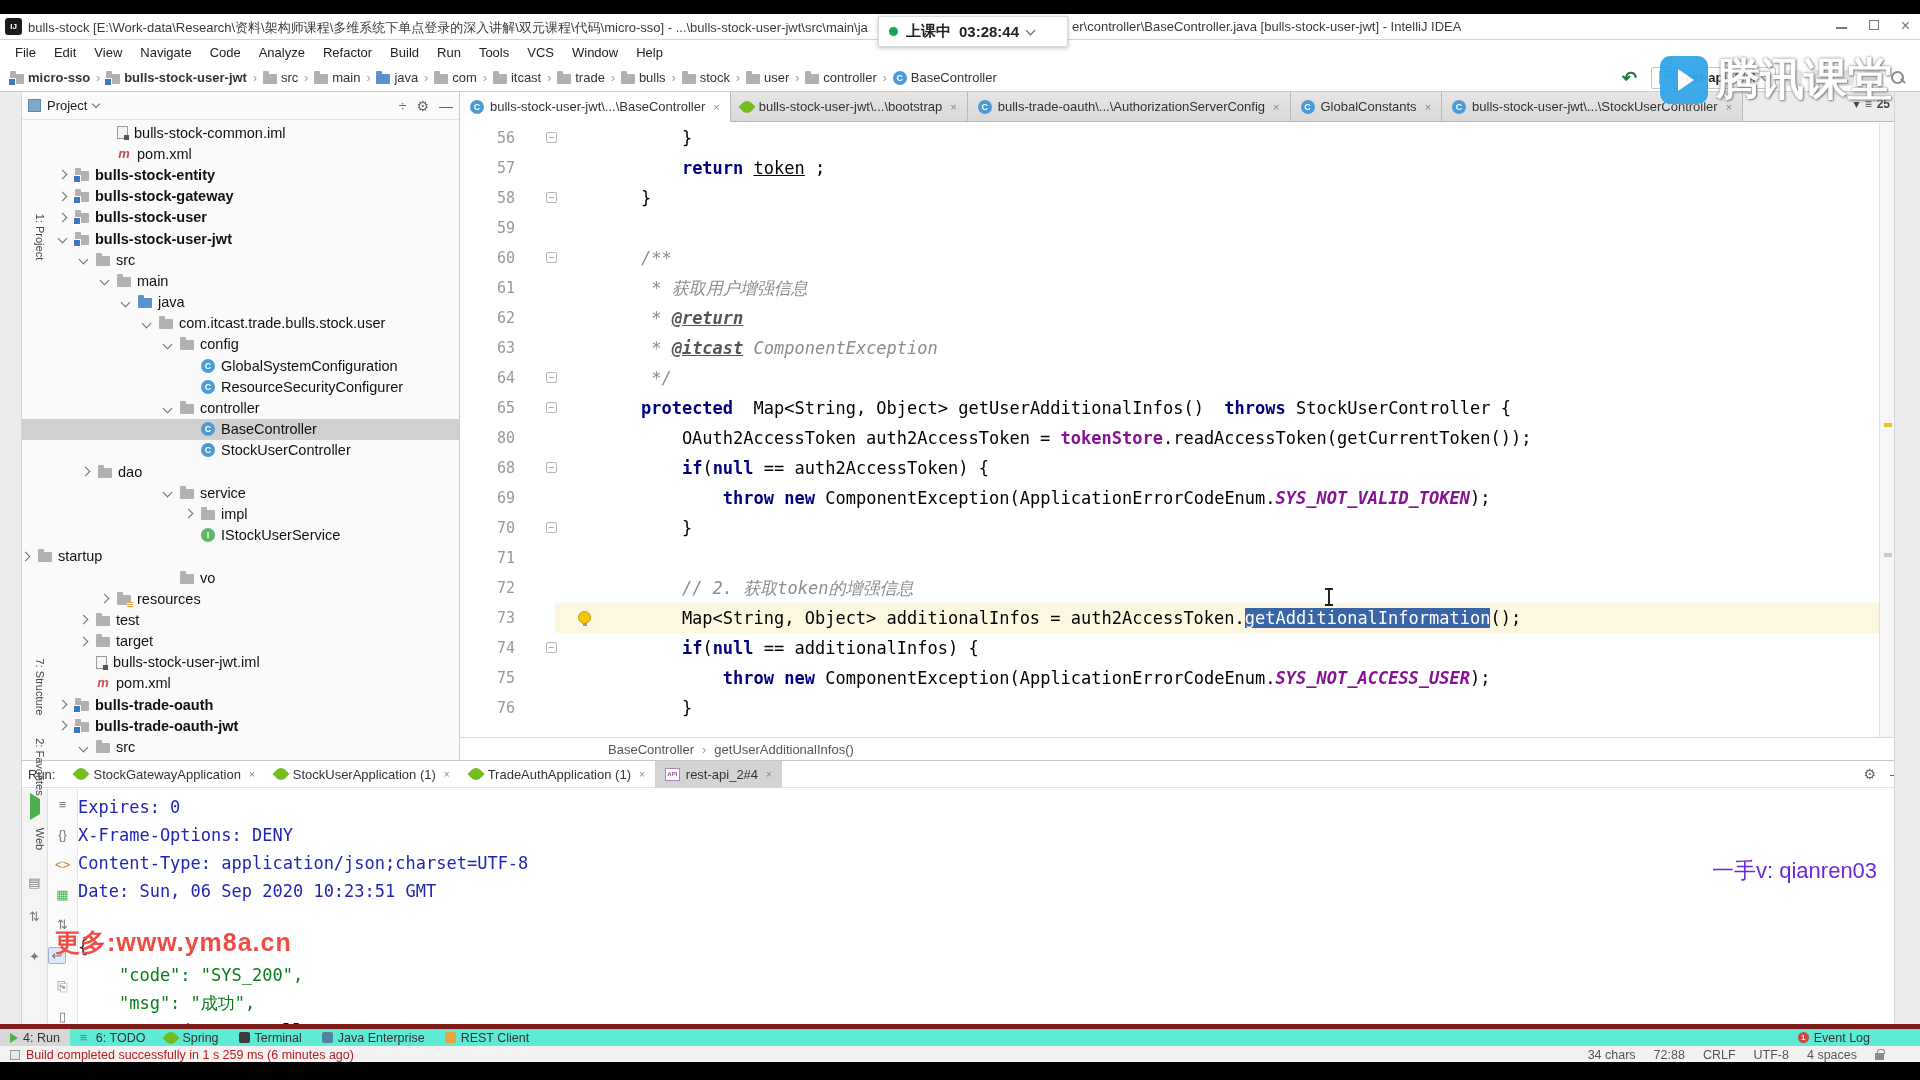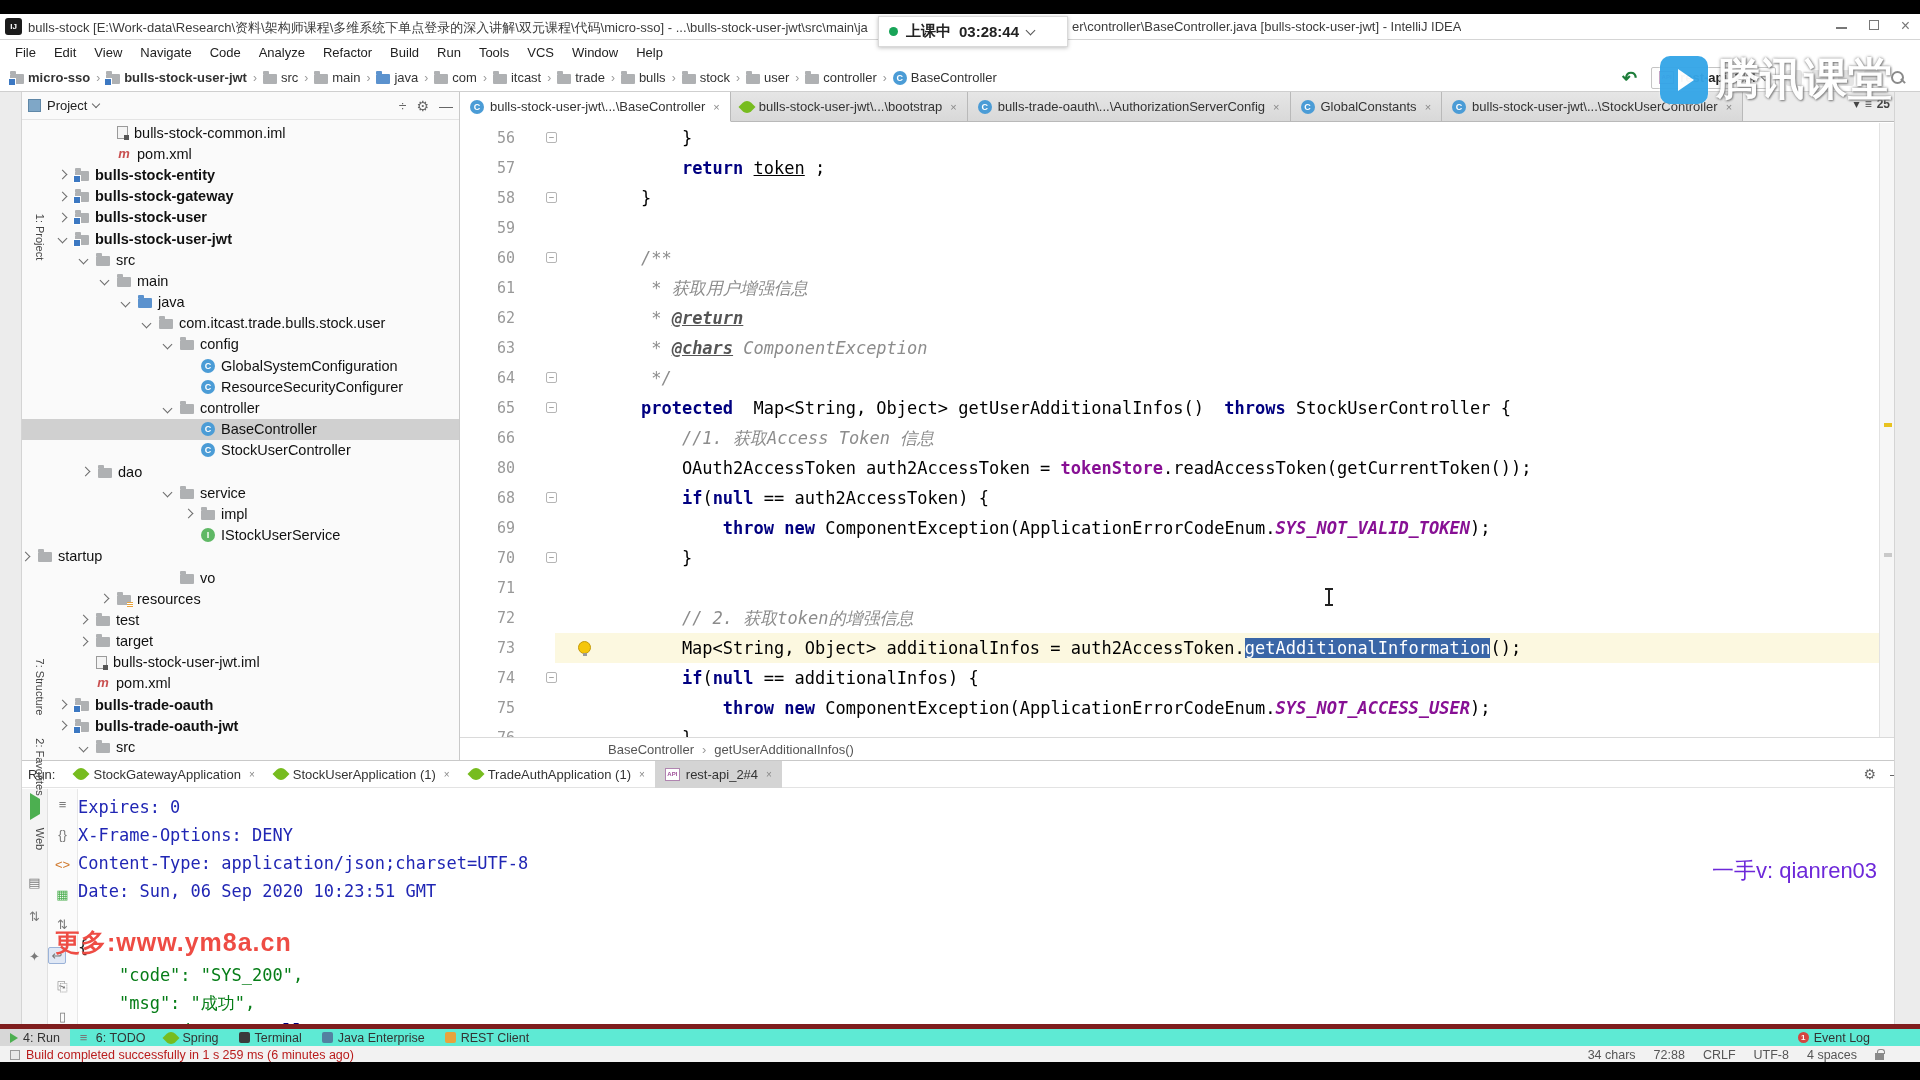--- a/index.html
+++ b/index.html
@@ -509,24 +509,23 @@
         </div>
       </div>
     <div class="code-wrap" id="code">
         <div class="eline"><span class="gnum">56</span><span class="fold">−</span><span>        }</span></div>
         <div class="eline"><span class="gnum">57</span><span>        </span><span class="seg-kw">return</span><span> </span><span class="seg-uv">token</span><span> ;</span></div>
         <div class="eline"><span class="gnum">58</span><span class="fold">−</span><span>    }</span></div>
         <div class="eline"><span class="gnum">59</span></div>
         <div class="eline"><span class="gnum">60</span><span class="fold">−</span><span class="seg-doc">    /**</span></div>
         <div class="eline"><span class="gnum">61</span><span class="seg-doc">     * 获取用户增强信息</span></div>
         <div class="eline"><span class="gnum">62</span><span class="seg-doc">     * </span><span class="seg-dt">@return</span></div>
-        <div class="eline"><span class="gnum">63</span><span class="seg-doc">     * </span><span class="seg-dt">@chars</span><span class="seg-doc"> ComponentException</span></div>
+        <div class="eline"><span class="gnum">63</span><span class="seg-doc">     * </span><span class="seg-dt">@itcast</span><span class="seg-doc"> ComponentException</span></div>
         <div class="eline"><span class="gnum">64</span><span class="fold">−</span><span class="seg-doc">     */</span></div>
         <div class="eline"><span class="gnum">65</span><span class="fold">−</span><span>    </span><span class="seg-kw">protected</span><span>  Map&lt;String, Object&gt; getUserAdditionalInfos()  </span><span class="seg-kw">throws</span><span> StockUserController {</span></div>
-        <div class="eline"><span class="gnum">66</span><span>        </span><span class="seg-cmt">//1. 获取Access Token 信息</span></div>
         <div class="eline"><span class="gnum">80</span><span>        OAuth2AccessToken auth2AccessToken = </span><span class="seg-fld">tokenStore</span><span>.readAccessToken(getCurrentToken());</span></div>
         <div class="eline"><span class="gnum">68</span><span class="fold">−</span><span>        </span><span class="seg-kw">if</span><span>(</span><span class="seg-kw">null</span><span> == auth2AccessToken) {</span></div>
         <div class="eline"><span class="gnum">69</span><span>            </span><span class="seg-kw">throw</span><span> </span><span class="seg-kw">new</span><span> ComponentException(ApplicationErrorCodeEnum.</span><span class="seg-cst">SYS_NOT_VALID_TOKEN</span><span>);</span></div>
         <div class="eline"><span class="gnum">70</span><span class="fold">−</span><span>        }</span></div>
         <div class="eline"><span class="gnum">71</span></div>
         <div class="eline"><span class="gnum">72</span><span>        </span><span class="seg-cmt">// 2. 获取token的增强信息</span></div>
         <div class="eline cur"><span class="gnum">73</span><span class="bulb"></span><span>        Map&lt;String, Object&gt; additionalInfos = auth2AccessToken.</span><span class="seg-sel">getAdditionalInformation</span><span>();</span></div>
         <div class="eline"><span class="gnum">74</span><span class="fold">−</span><span>        </span><span class="seg-kw">if</span><span>(</span><span class="seg-kw">null</span><span> == additionalInfos) {</span></div>
         <div class="eline"><span class="gnum">75</span><span>            </span><span class="seg-kw">throw</span><span> </span><span class="seg-kw">new</span><span> ComponentException(ApplicationErrorCodeEnum.</span><span class="seg-cst">SYS_NOT_ACCESS_USER</span><span>);</span></div>
         <div class="eline"><span class="gnum">76</span><span>        }</span></div>

